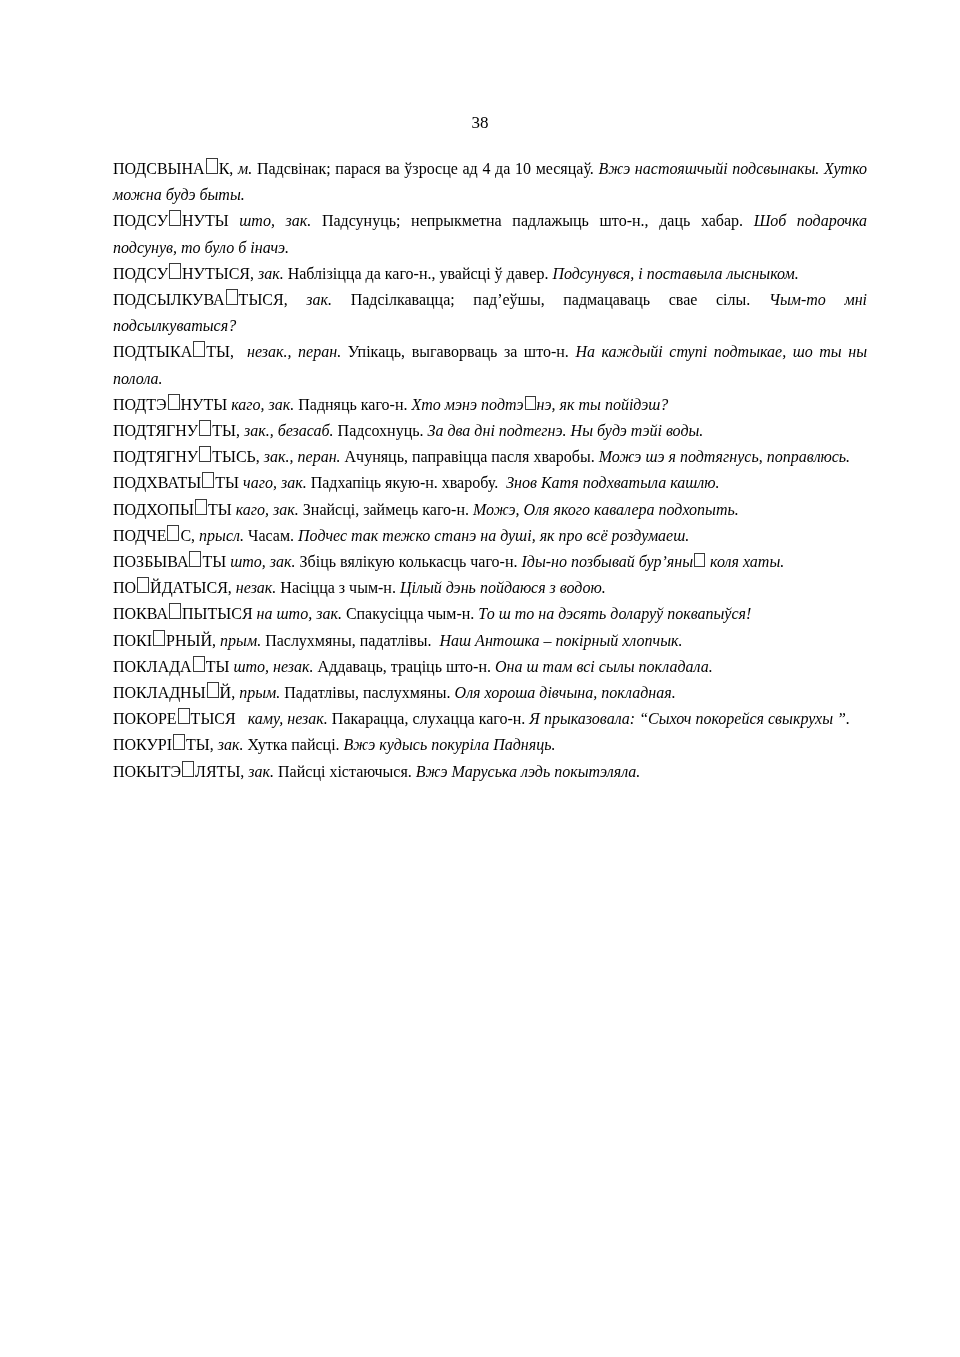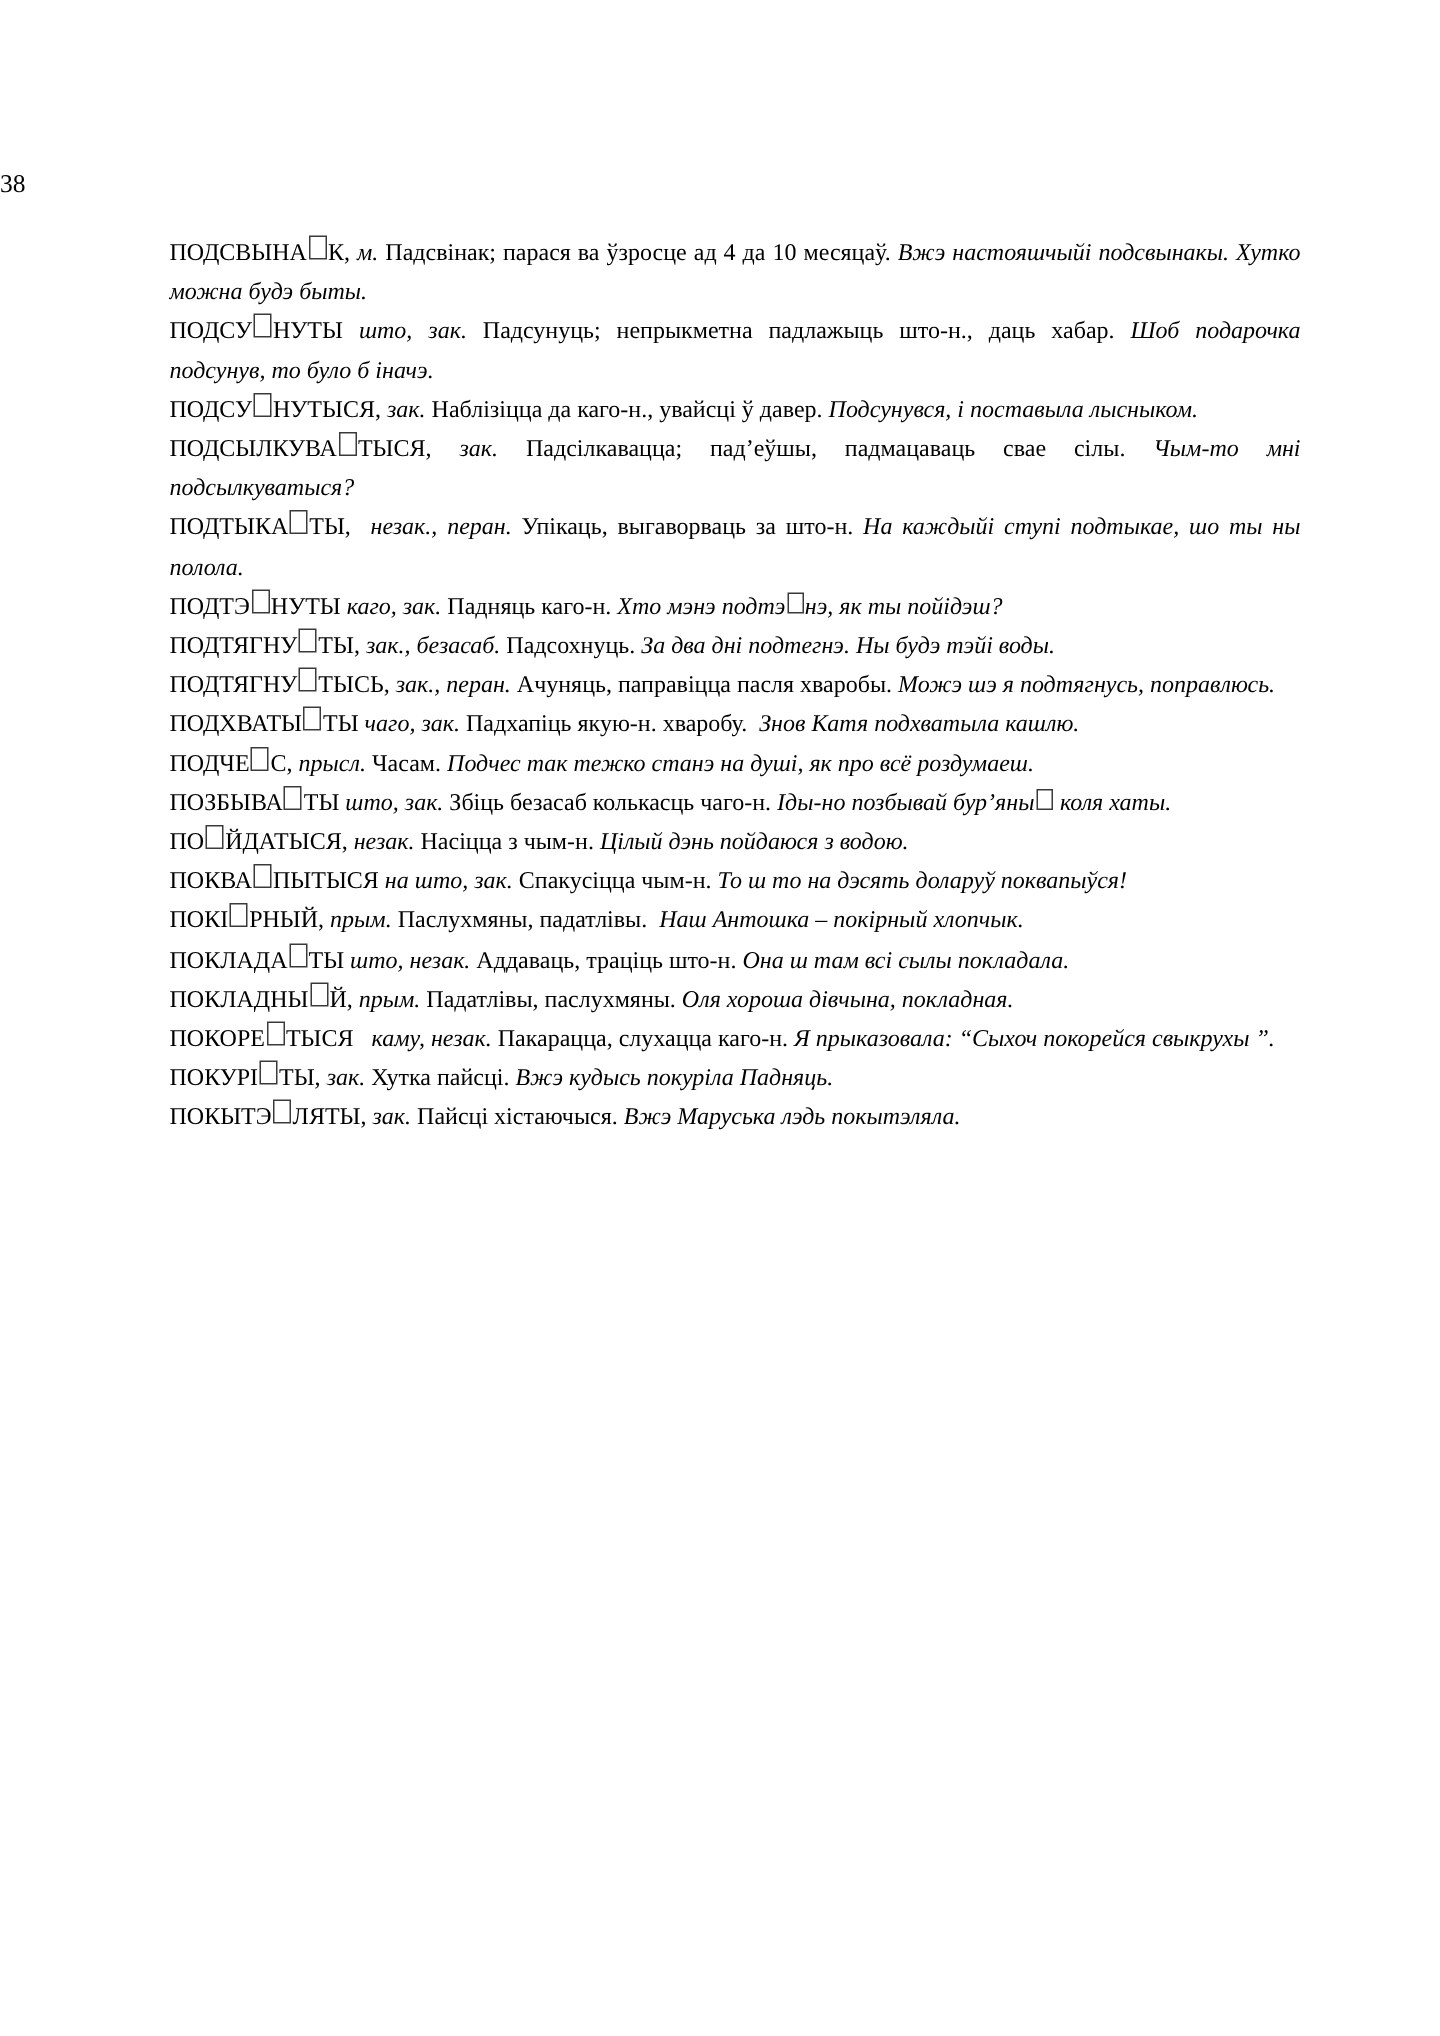--- a/index.html
+++ b/index.html
@@ -13,20 +13,21 @@
     position: relative;
     overflow: hidden;
     font-family: "Liberation Serif", "DejaVu Serif", serif;
     color: #000000;
   }
   .page-number {
     position: absolute;
     top: 112px;
     left: 0;
     width: 960px;
+    text-align: center;
     font-size: 17px;
     line-height: 22px;
   }
   .content {
     position: absolute;
     top: 156px;
     left: 113px;
     width: 754px;
     font-size: 16px;
     line-height: 26.2px;
@@ -62,22 +63,23 @@
 <div class="content">
     <p class="entry"><span class="seg-head">ПОДСВЫНА<span class="glyph-box lg"></span>К, </span><span class="seg-gram">м. </span><span class="seg-def">Падсвінак; парася ва ўзросце ад 4 да 10 месяцаў. </span><span class="seg-ex">Вжэ настояшчыйі подсвынакы. Хутко можна будэ быты.</span></p>
     <p class="entry"><span class="seg-head">ПОДСУ<span class="glyph-box lg"></span>НУТЫ </span><span class="seg-gram">што, зак. </span><span class="seg-def">Падсунуць; непрыкметна падлажыць што-н., даць хабар. </span><span class="seg-ex">Шоб подарочка подсунув, то було б іначэ.</span></p>
     <p class="entry"><span class="seg-head">ПОДСУ<span class="glyph-box lg"></span>НУТЫСЯ, </span><span class="seg-gram">зак. </span><span class="seg-def">Наблізіцца да каго-н., увайсці ў давер. </span><span class="seg-ex">Подсунувся, і поставыла лысныком.</span></p>
     <p class="entry"><span class="seg-head">ПОДСЫЛКУВА<span class="glyph-box lg"></span>ТЫСЯ, </span><span class="seg-gram">зак. </span><span class="seg-def">Падсілкавацца; пад’еўшы, падмацаваць свае сілы. </span><span class="seg-ex">Чым-то мні подсылкуватыся?</span></p>
     <p class="entry"><span class="seg-head">ПОДТЫКА<span class="glyph-box lg"></span>ТЫ,&nbsp; </span><span class="seg-gram">незак., перан. </span><span class="seg-def">Упікаць, выгаворваць за што-н. </span><span class="seg-ex">На каждыйі ступі подтыкае, шо ты ны полола.</span></p>
     <p class="entry"><span class="seg-head">ПОДТЭ<span class="glyph-box lg"></span>НУТЫ </span><span class="seg-gram">каго, зак. </span><span class="seg-def">Падняць каго-н. </span><span class="seg-ex">Хто мэнэ подтэ<span class="glyph-box"></span>нэ, як ты пойідэш?</span></p>
     <p class="entry"><span class="seg-head">ПОДТЯГНУ<span class="glyph-box lg"></span>ТЫ, </span><span class="seg-gram">зак., безасаб. </span><span class="seg-def">Падсохнуць. </span><span class="seg-ex">За два дні подтегнэ. Ны будэ тэйі воды.</span></p>
     <p class="entry"><span class="seg-head">ПОДТЯГНУ<span class="glyph-box lg"></span>ТЫСЬ, </span><span class="seg-gram">зак., перан. </span><span class="seg-def">Ачуняць, паправіцца пасля хваробы. </span><span class="seg-ex">Можэ шэ я подтягнусь, поправлюсь.</span></p>
     <p class="entry"><span class="seg-head">ПОДХВАТЫ<span class="glyph-box lg"></span>ТЫ </span><span class="seg-gram">чаго, зак. </span><span class="seg-def">Падхапіць якую-н. хваробу.&nbsp; </span><span class="seg-ex">Знов Катя подхватыла кашлю.</span></p>
+    <p class="entry"><span class="seg-head">ПОДХОПЫ<span class="glyph-box lg"></span>ТЫ </span><span class="seg-gram">каго, зак. </span><span class="seg-def">Знайсці, займець каго-н. </span><span class="seg-ex">Можэ, Оля якого кавалера подхопыть.</span></p>
     <p class="entry"><span class="seg-head">ПОДЧЕ<span class="glyph-box lg"></span>С, </span><span class="seg-gram">прысл. </span><span class="seg-def">Часам. </span><span class="seg-ex">Подчес так тежко станэ на душі, як про всё роздумаеш.</span></p>
-    <p class="entry"><span class="seg-head">ПОЗБЫВА<span class="glyph-box lg"></span>ТЫ </span><span class="seg-gram">што, зак. </span><span class="seg-def">Збіць безасаб колькасць чаго-н. </span><span class="seg-ex">Іды-но позбывай бур’яны<span class="glyph-box"></span> коля хаты.</span></p>
+    <p class="entry"><span class="seg-head">ПОЗБЫВА<span class="glyph-box lg"></span>ТЫ </span><span class="seg-gram">што, зак. </span><span class="seg-def">Збіць вялікую колькасць чаго-н. </span><span class="seg-ex">Іды-но позбывай бур’яны<span class="glyph-box"></span> коля хаты.</span></p>
     <p class="entry"><span class="seg-head">ПО<span class="glyph-box lg"></span>ЙДАТЫСЯ, </span><span class="seg-gram">незак. </span><span class="seg-def">Насіцца з чым-н. </span><span class="seg-ex">Цілый дэнь пойдаюся з водою.</span></p>
     <p class="entry"><span class="seg-head">ПОКВА<span class="glyph-box lg"></span>ПЫТЫСЯ </span><span class="seg-gram">на што, зак. </span><span class="seg-def">Спакусіцца чым-н. </span><span class="seg-ex">То ш то на дэсять доларуў поквапыўся!</span></p>
     <p class="entry"><span class="seg-head">ПОКІ<span class="glyph-box lg"></span>РНЫЙ, </span><span class="seg-gram">прым. </span><span class="seg-def">Паслухмяны, падатлівы.&nbsp; </span><span class="seg-ex">Наш Антошка – покірный хлопчык.</span></p>
     <p class="entry"><span class="seg-head">ПОКЛАДА<span class="glyph-box lg"></span>ТЫ </span><span class="seg-gram">што, незак. </span><span class="seg-def">Аддаваць, траціць што-н. </span><span class="seg-ex">Она ш там всі сылы покладала.</span></p>
     <p class="entry"><span class="seg-head">ПОКЛАДНЫ<span class="glyph-box lg"></span>Й, </span><span class="seg-gram">прым. </span><span class="seg-def">Падатлівы, паслухмяны. </span><span class="seg-ex">Оля хороша дівчына, покладная.</span></p>
     <p class="entry"><span class="seg-head">ПОКОРЕ<span class="glyph-box lg"></span>ТЫСЯ&nbsp;&nbsp; </span><span class="seg-gram">каму, незак. </span><span class="seg-def">Пакарацца, слухацца каго-н. </span><span class="seg-ex">Я прыказовала: “Сыхоч покорейся свыкрухы ”.</span></p>
     <p class="entry"><span class="seg-head">ПОКУРІ<span class="glyph-box lg"></span>ТЫ, </span><span class="seg-gram">зак. </span><span class="seg-def">Хутка пайсці. </span><span class="seg-ex">Вжэ кудысь покуріла Падняць.</span></p>
     <p class="entry"><span class="seg-head">ПОКЫТЭ<span class="glyph-box lg"></span>ЛЯТЫ, </span><span class="seg-gram">зак. </span><span class="seg-def">Пайсці хістаючыся. </span><span class="seg-ex">Вжэ Маруська лэдь покытэляла.</span></p>
   </div>
 

